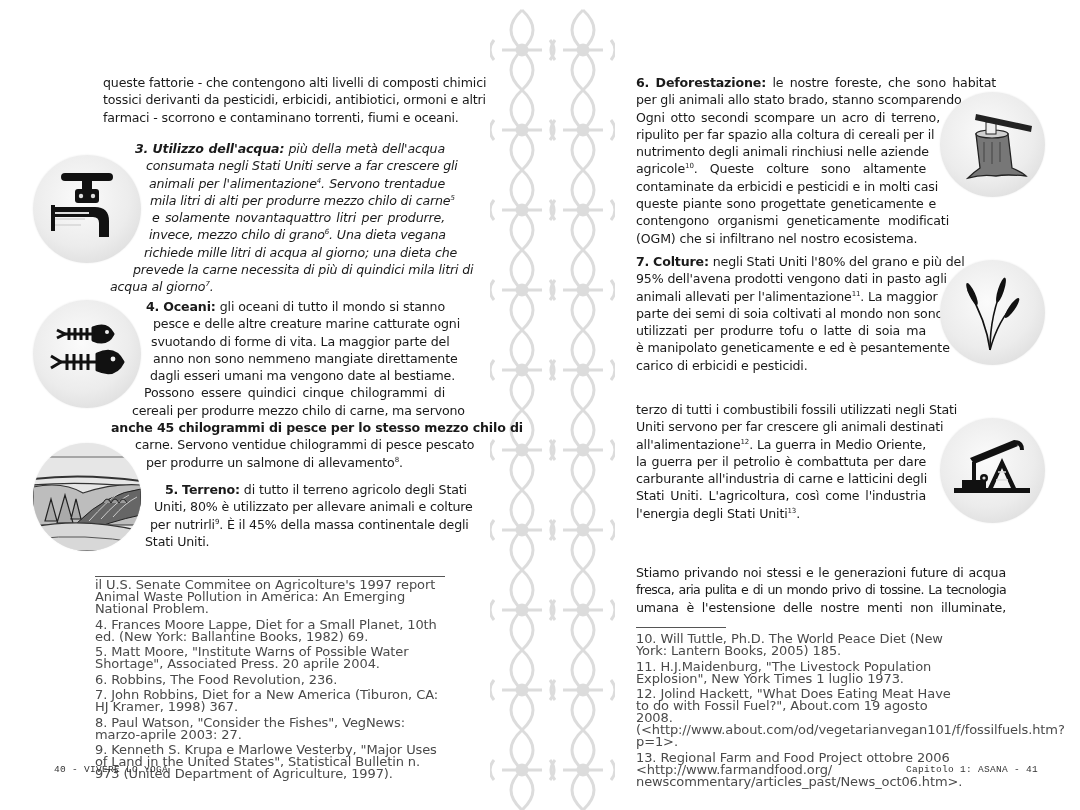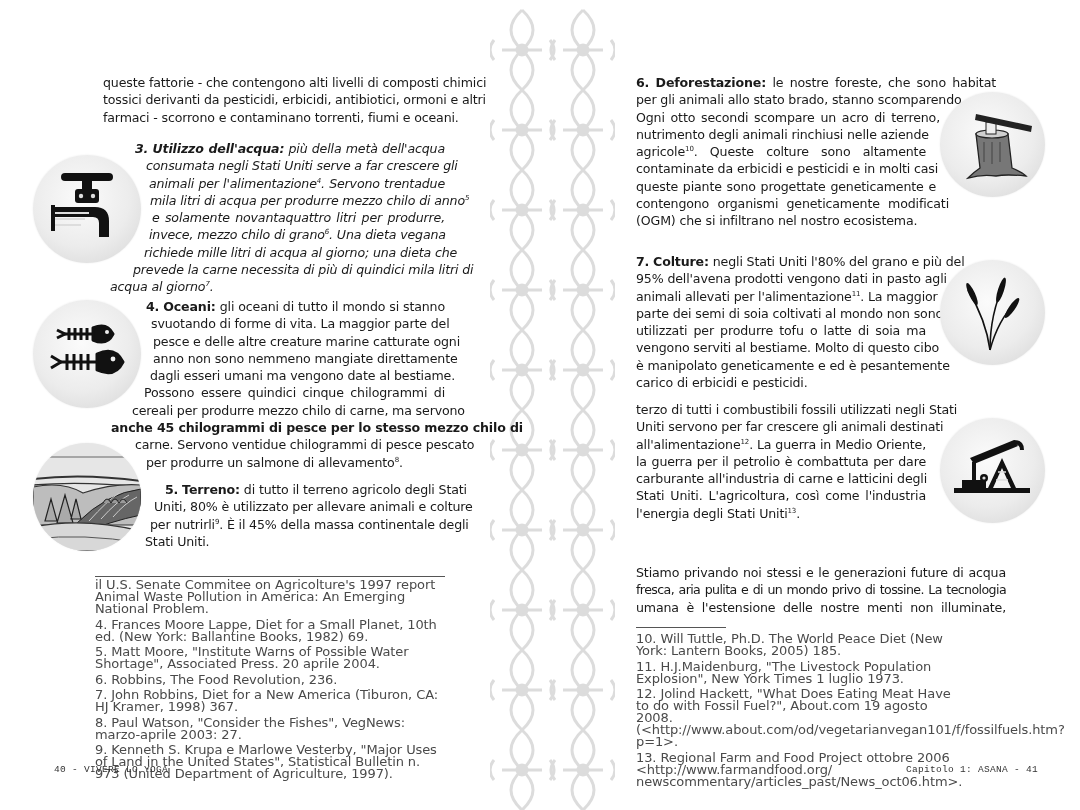--- a/index.html
+++ b/index.html
@@ -227,21 +227,21 @@
         <path d="M22 52 h40 q14 0 14 14 v16 h-10 v-14 q0-6-6-6 h-38 z"></path>
         <path d="M22 58 h34 M22 64 h30 M22 70 h26" stroke="#ddd" stroke-width="2" fill="none"></path>
         <rect x="18" y="50" width="4" height="26"></rect>
       </g>
     </svg>
   </div>
   <div class="p body-text" style="left:110px; top:140px; width:335px;font-style:italic;">
     <span class="ln just" style="margin-left:25px;"><b>3.</b> <b>Utilizzo dell'acqua:</b> <span>più della metà dell'acqua</span></span>
     <span class="ln just" style="margin-left:36px;">consumata negli Stati Uniti serve a far crescere gli</span>
     <span class="ln just" style="margin-left:39px;"><span>animali per l'alimentazione</span><sup>4</sup><span>. Servono trentadue</span></span>
-    <span class="ln just" style="margin-left:40px;"><span>mila litri di acqua per produrre mezzo chilo di anno</span><sup>5</sup></span>
+    <span class="ln just" style="margin-left:40px;"><span>mila litri di alti per produrre mezzo chilo di carne</span><sup>5</sup></span>
     <span class="ln just" style="margin-left:42px;">e solamente novantaquattro litri per produrre,</span>
     <span class="ln just" style="margin-left:39px;"><span>invece, mezzo chilo di grano</span><sup>6</sup><span>. Una dieta vegana</span></span>
     <span class="ln just" style="margin-left:34px;">richiede mille litri di acqua al giorno; una dieta che</span>
     <span class="ln just" style="margin-left:23px;">prevede la carne necessita di più di quindici mila litri di</span>
     <span class="ln" style="margin-left:0px;"><span>acqua al giorno</span><sup>7</sup>.</span>
   </div>
 
   <div class="circle" style="left:33px; top:300px; width:108px; height:108px;">
     <svg viewBox="0 0 108 108">
       <g fill="none" stroke="#111" stroke-width="3" stroke-linejoin="round">
@@ -253,22 +253,22 @@
         <path d="M18 56 l10 6 l-10 6"></path>
         <path d="M26 62 h38"></path>
         <path d="M34 54 v16 M41 54 v16 M48 54 v16 M55 54 v16"></path>
       </g>
       <circle cx="74" cy="32" r="2" fill="#eee"></circle>
       <circle cx="80" cy="59" r="2.4" fill="#eee"></circle>
     </svg>
   </div>
   <div class="p body-text" style="left:110px; top:298px; width:335px;">
     <span class="ln just" style="margin-left:36px;"><b>4.</b> <b>Oceani:</b> <span>gli oceani di tutto il mondo si stanno</span></span>
+    <span class="ln just" style="margin-left:43px;">pesce e delle altre creature marine catturate ogni</span>
     <span class="ln just" style="margin-left:41px;">svuotando di forme di vita. La maggior parte del</span>
-    <span class="ln just" style="margin-left:43px;">pesce e delle altre creature marine catturate ogni</span>
     <span class="ln just" style="margin-left:43px;">anno non sono nemmeno mangiate direttamente</span>
     <span class="ln just" style="margin-left:40px;">dagli esseri umani ma vengono date al bestiame.</span>
     <span class="ln just" style="margin-left:34px;">Possono essere quindici cinque chilogrammi di</span>
     <span class="ln just" style="margin-left:22px;">cereali per produrre mezzo chilo di carne, ma servono</span>
     <span class="ln just" style="margin-left:1px;font-weight:bold;">anche 45 chilogrammi di pesce per lo stesso mezzo chilo di</span>
     <span class="ln just" style="margin-left:25px;">carne. Servono ventidue chilogrammi di pesce pescato</span>
     <span class="ln" style="margin-left:36px;"><span>per produrre un salmone di allevamento</span><sup>8</sup>.</span>
   </div>
 
   <div class="circle" style="left:33px; top:443px; width:108px; height:108px;">
@@ -306,20 +306,21 @@
 
   <div class="folio" style="left:37px;">40 - VIVERE LO YOGA</div>
 </div>
 
 <div class="page page-right">
 
   <div class="p body-text" style="left:51px; top:74px; width:360px;">
     <span class="ln just"><b>6.</b> <b>Deforestazione:</b> <span>le nostre foreste, che sono habitat</span></span>
     <span class="ln">per gli animali allo stato brado, stanno scomparendo.</span>
     <span class="ln just" style="width:304px;">Ogni otto secondi scompare un acro di terreno,</span>
+    <span class="ln just" style="width:292px;">ripulito per far spazio alla coltura di cereali per il</span>
     <span class="ln just" style="width:290px;">nutrimento degli animali rinchiusi nelle aziende</span>
     <span class="ln just" style="width:290px;"><span>agricole</span><sup>10</sup><span>. Queste colture sono altamente</span></span>
     <span class="ln just" style="width:290px;">contaminate da erbicidi e pesticidi e in molti casi</span>
     <span class="ln just" style="width:300px;">queste piante sono progettate geneticamente e</span>
     <span class="ln just" style="width:313px;">contengono organismi geneticamente modificati</span>
     <span class="ln">(OGM) che si infiltrano nel nostro ecosistema.</span>
   </div>
   <div class="circle" style="left:355px; top:92px; width:105px; height:105px;">
     <svg viewBox="0 0 105 105">
       <path d="M36 42 q16 6 32 0 l4 34 q10 4 14 8 q-20 -2 -30 0 q-14 -2 -28 2 q6 -6 12 -10 z" fill="#777" stroke="#222" stroke-width="1.3"></path>
@@ -329,21 +330,20 @@
       <path d="M36 22 l56 12 l-1 6 l-56 -12 z" fill="#222"></path>
     </svg>
   </div>
 
   <div class="p body-text" style="left:51px; top:253px; width:300px;">
     <span class="ln just"><b>7.</b> <b>Colture:</b> <span>negli Stati Uniti l'80% del grano e più del</span></span>
     <span class="ln just" style="width:282px;">95% dell'avena prodotti vengono dati in pasto agli</span>
     <span class="ln just" style="width:290px;"><span>animali allevati per l'alimentazione</span><sup>11</sup><span>. La maggior</span></span>
     <span class="ln just" style="width:290px;">parte dei semi di soia coltivati al mondo non sono</span>
     <span class="ln just" style="width:290px;">utilizzati per produrre tofu o latte di soia ma</span>
-    <span class="ln just" style="width:290px;">vengono serviti al bestiame. Molto di questo cibo</span>
     <span class="ln just" style="width:300px;">è manipolato geneticamente e ed è pesantemente</span>
     <span class="ln">carico di erbicidi e pesticidi.</span>
   </div>
   <div class="circle" style="left:355px; top:260px; width:105px; height:105px;">
     <svg viewBox="0 0 105 105">
       <g stroke="#111" stroke-width="1.6" fill="none">
         <path d="M50 90 q-4 -30 -22 -60"></path>
         <path d="M50 90 q0 -36 14 -66"></path>
         <path d="M50 90 q8 -30 26 -48"></path>
       </g>

